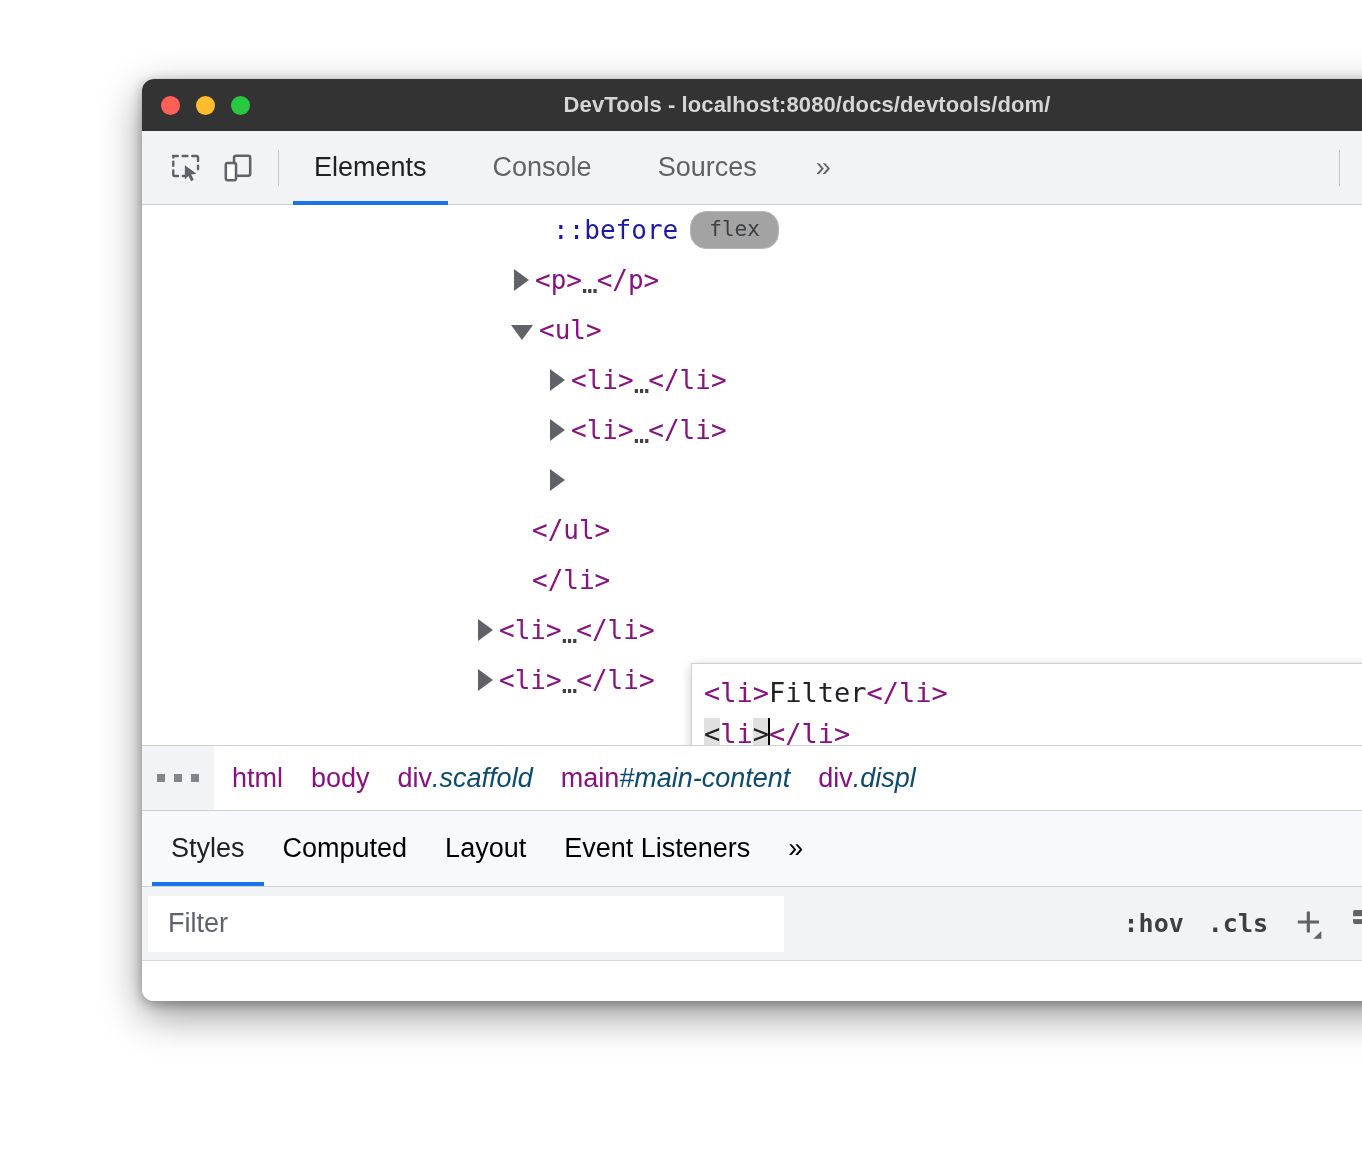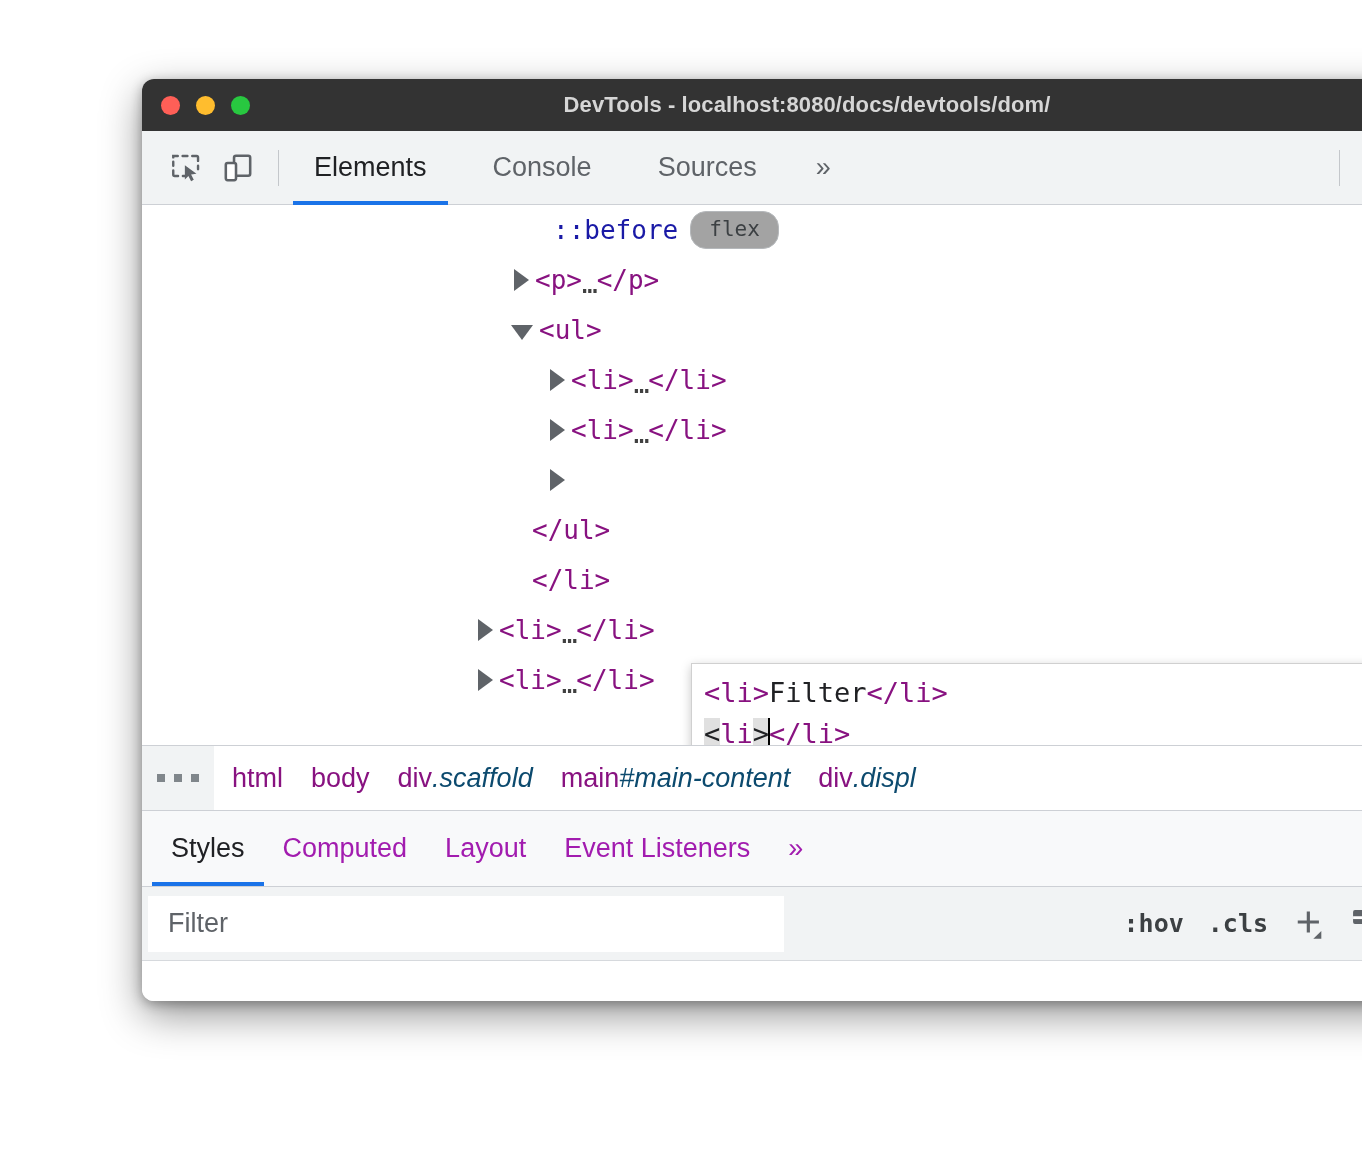--- a/index.html
+++ b/index.html
@@ -247,21 +247,21 @@
     height: 76px;
     background: #f8f9fa;
     display: flex;
     align-items: flex-end;
     border-bottom: 1px solid #cdd0d5;
     box-sizing: border-box;
   }
   .stab {
     position: relative;
     font-size: 27px;
-    color: #a21caf;
+    color: #000000;
     padding: 0 19px;
     height: 76px;
     display: flex;
     align-items: center;
     box-sizing: border-box;
     white-space: nowrap;
   }
   .stab:first-child { margin-left: 10px; }
   .stab.active { color: #202124; }
   .stab.active::after {

